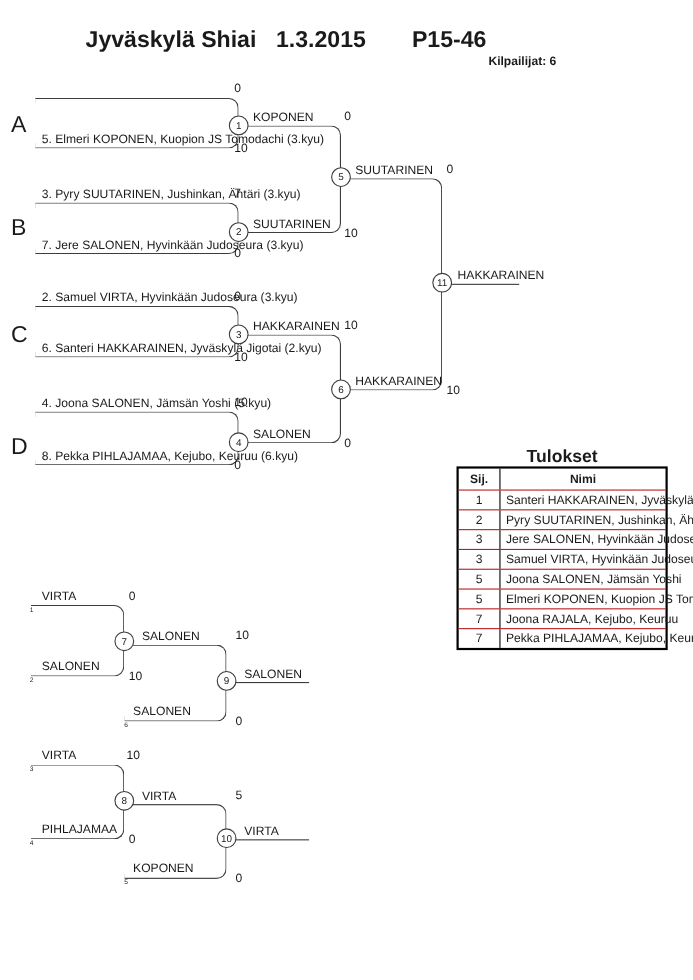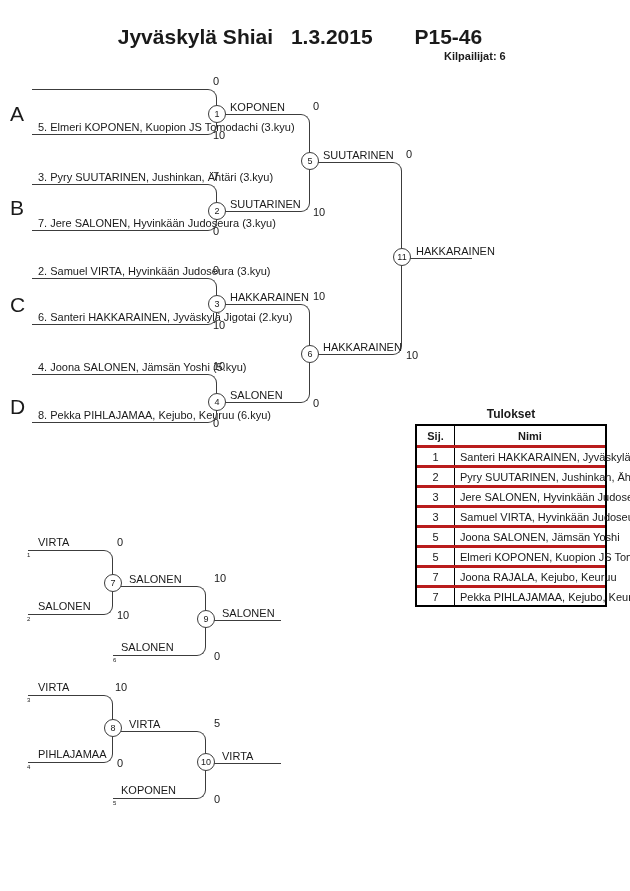--- a/index.html
+++ b/index.html
@@ -1,33 +1,33 @@
 <!DOCTYPE html>
 <html><head>
 <meta charset="utf-8">
 <style>
   html,body{margin:0;padding:0;background:#fff;}
   #page{position:relative;width:630px;height:891px;background:#ffffff;overflow:hidden;
         font-family:"Liberation Sans",sans-serif;color:#1a1a1a;}
-  .title{position:absolute;font-size:21px;font-weight:bold;white-space:nowrap;text-align:center;padding-left:40px;}
+  .title{position:absolute;font-size:21px;font-weight:bold;white-space:nowrap;text-align:center;}
   .kilp{position:absolute;font-size:11px;font-weight:bold;white-space:nowrap;}
   .grp{position:absolute;font-size:21px;line-height:1;}
   .nm{position:absolute;font-size:11px;white-space:nowrap;line-height:1.1;}
   .wl{position:absolute;font-size:11px;white-space:nowrap;line-height:1.1;}
   .sc{position:absolute;font-size:11px;line-height:1;}
   .ref{position:absolute;font-size:6px;line-height:1;}
   .ln-t{position:absolute;border-top:1px solid #3c3c3c;border-right:1px solid #3c3c3c;border-top-right-radius:9px;}
   .ln-b{position:absolute;border-bottom:1px solid #3c3c3c;border-right:1px solid #3c3c3c;border-bottom-right-radius:9px;}
   .ln-h{position:absolute;border-top:1px solid #3c3c3c;height:0;}
   .circ{position:absolute;width:16px;height:16px;border:1px solid #3c3c3c;border-radius:50%;
         background:#fff;font-size:9px;display:flex;align-items:center;justify-content:center;z-index:3;}
   .res-title{position:absolute;left:415px;top:407px;width:192px;text-align:center;
-             font-size:12px;font-weight:bold;}
+             font-size:16px;font-weight:bold;}
   .res-table{position:absolute;left:415px;top:424px;width:188px;border:2px solid #000;background:#fff;}
-  .res-row{display:flex;height:17px;border-bottom:3px solid #b91c1c;font-size:11px;align-items:center;}
+  .res-row{display:flex;height:17px;border-bottom:1px solid #b91c1c;font-size:11px;align-items:center;}
   .res-row:last-child{border-bottom:none;}
   .res-head{height:19px;font-weight:bold;}
   .res-rank{width:37px;border-right:1px solid #000;text-align:center;align-self:stretch;
             display:flex;align-items:center;justify-content:center;flex:none;}
   .res-name{padding-left:5px;white-space:nowrap;overflow:visible;}
   .res-head .res-name{padding-left:0;flex:1;text-align:center;}
 </style>
 </head>
 <body>
 

